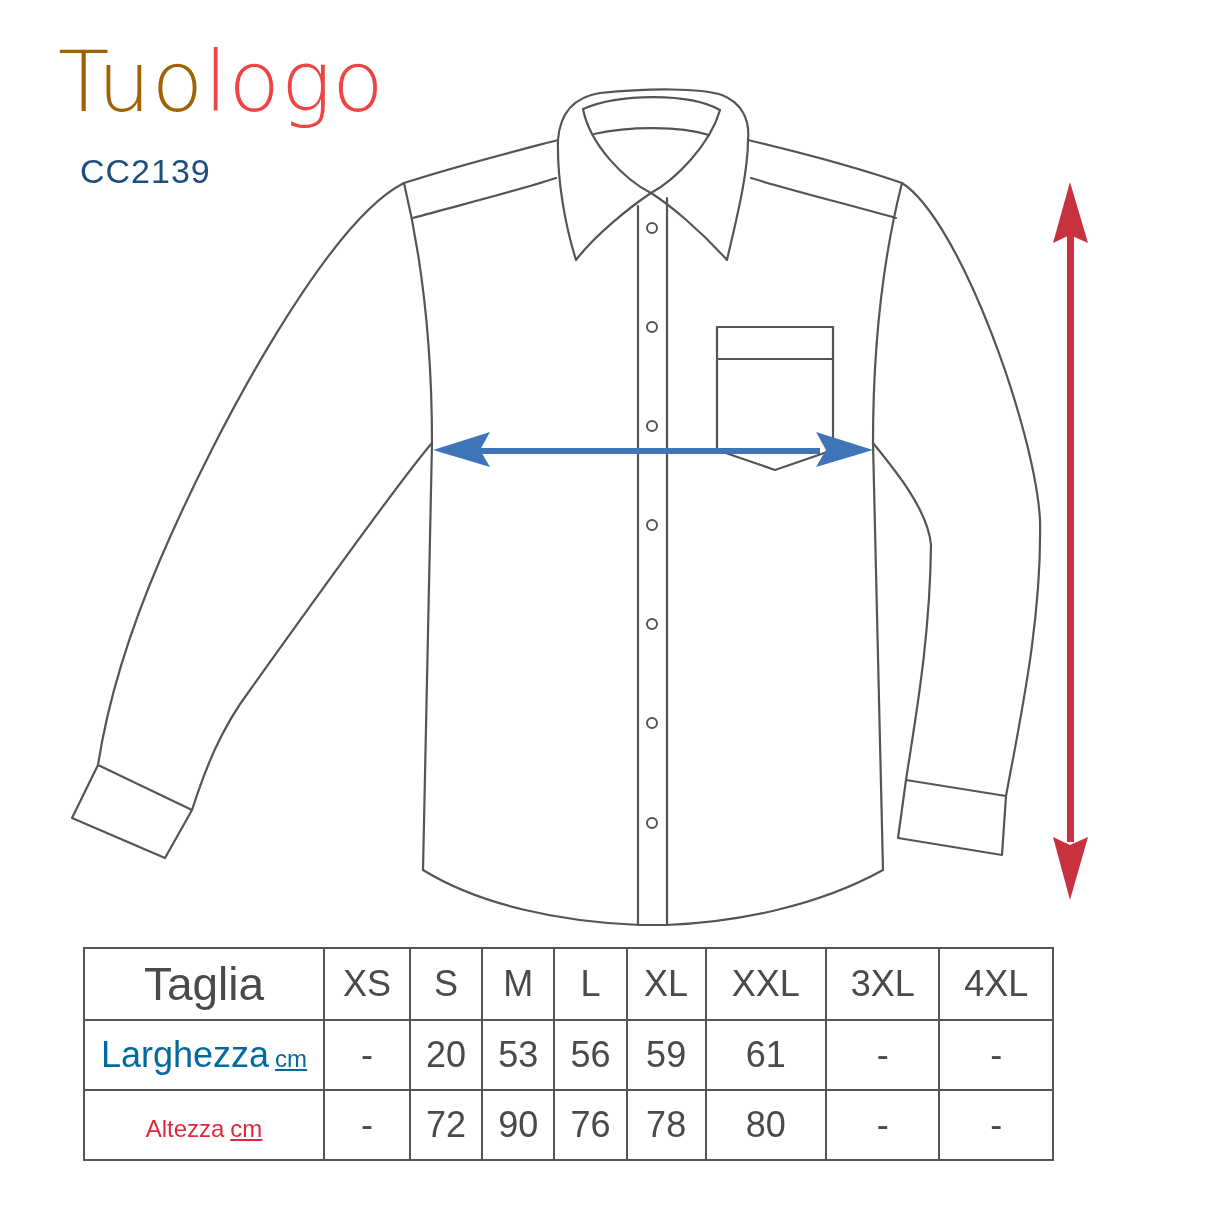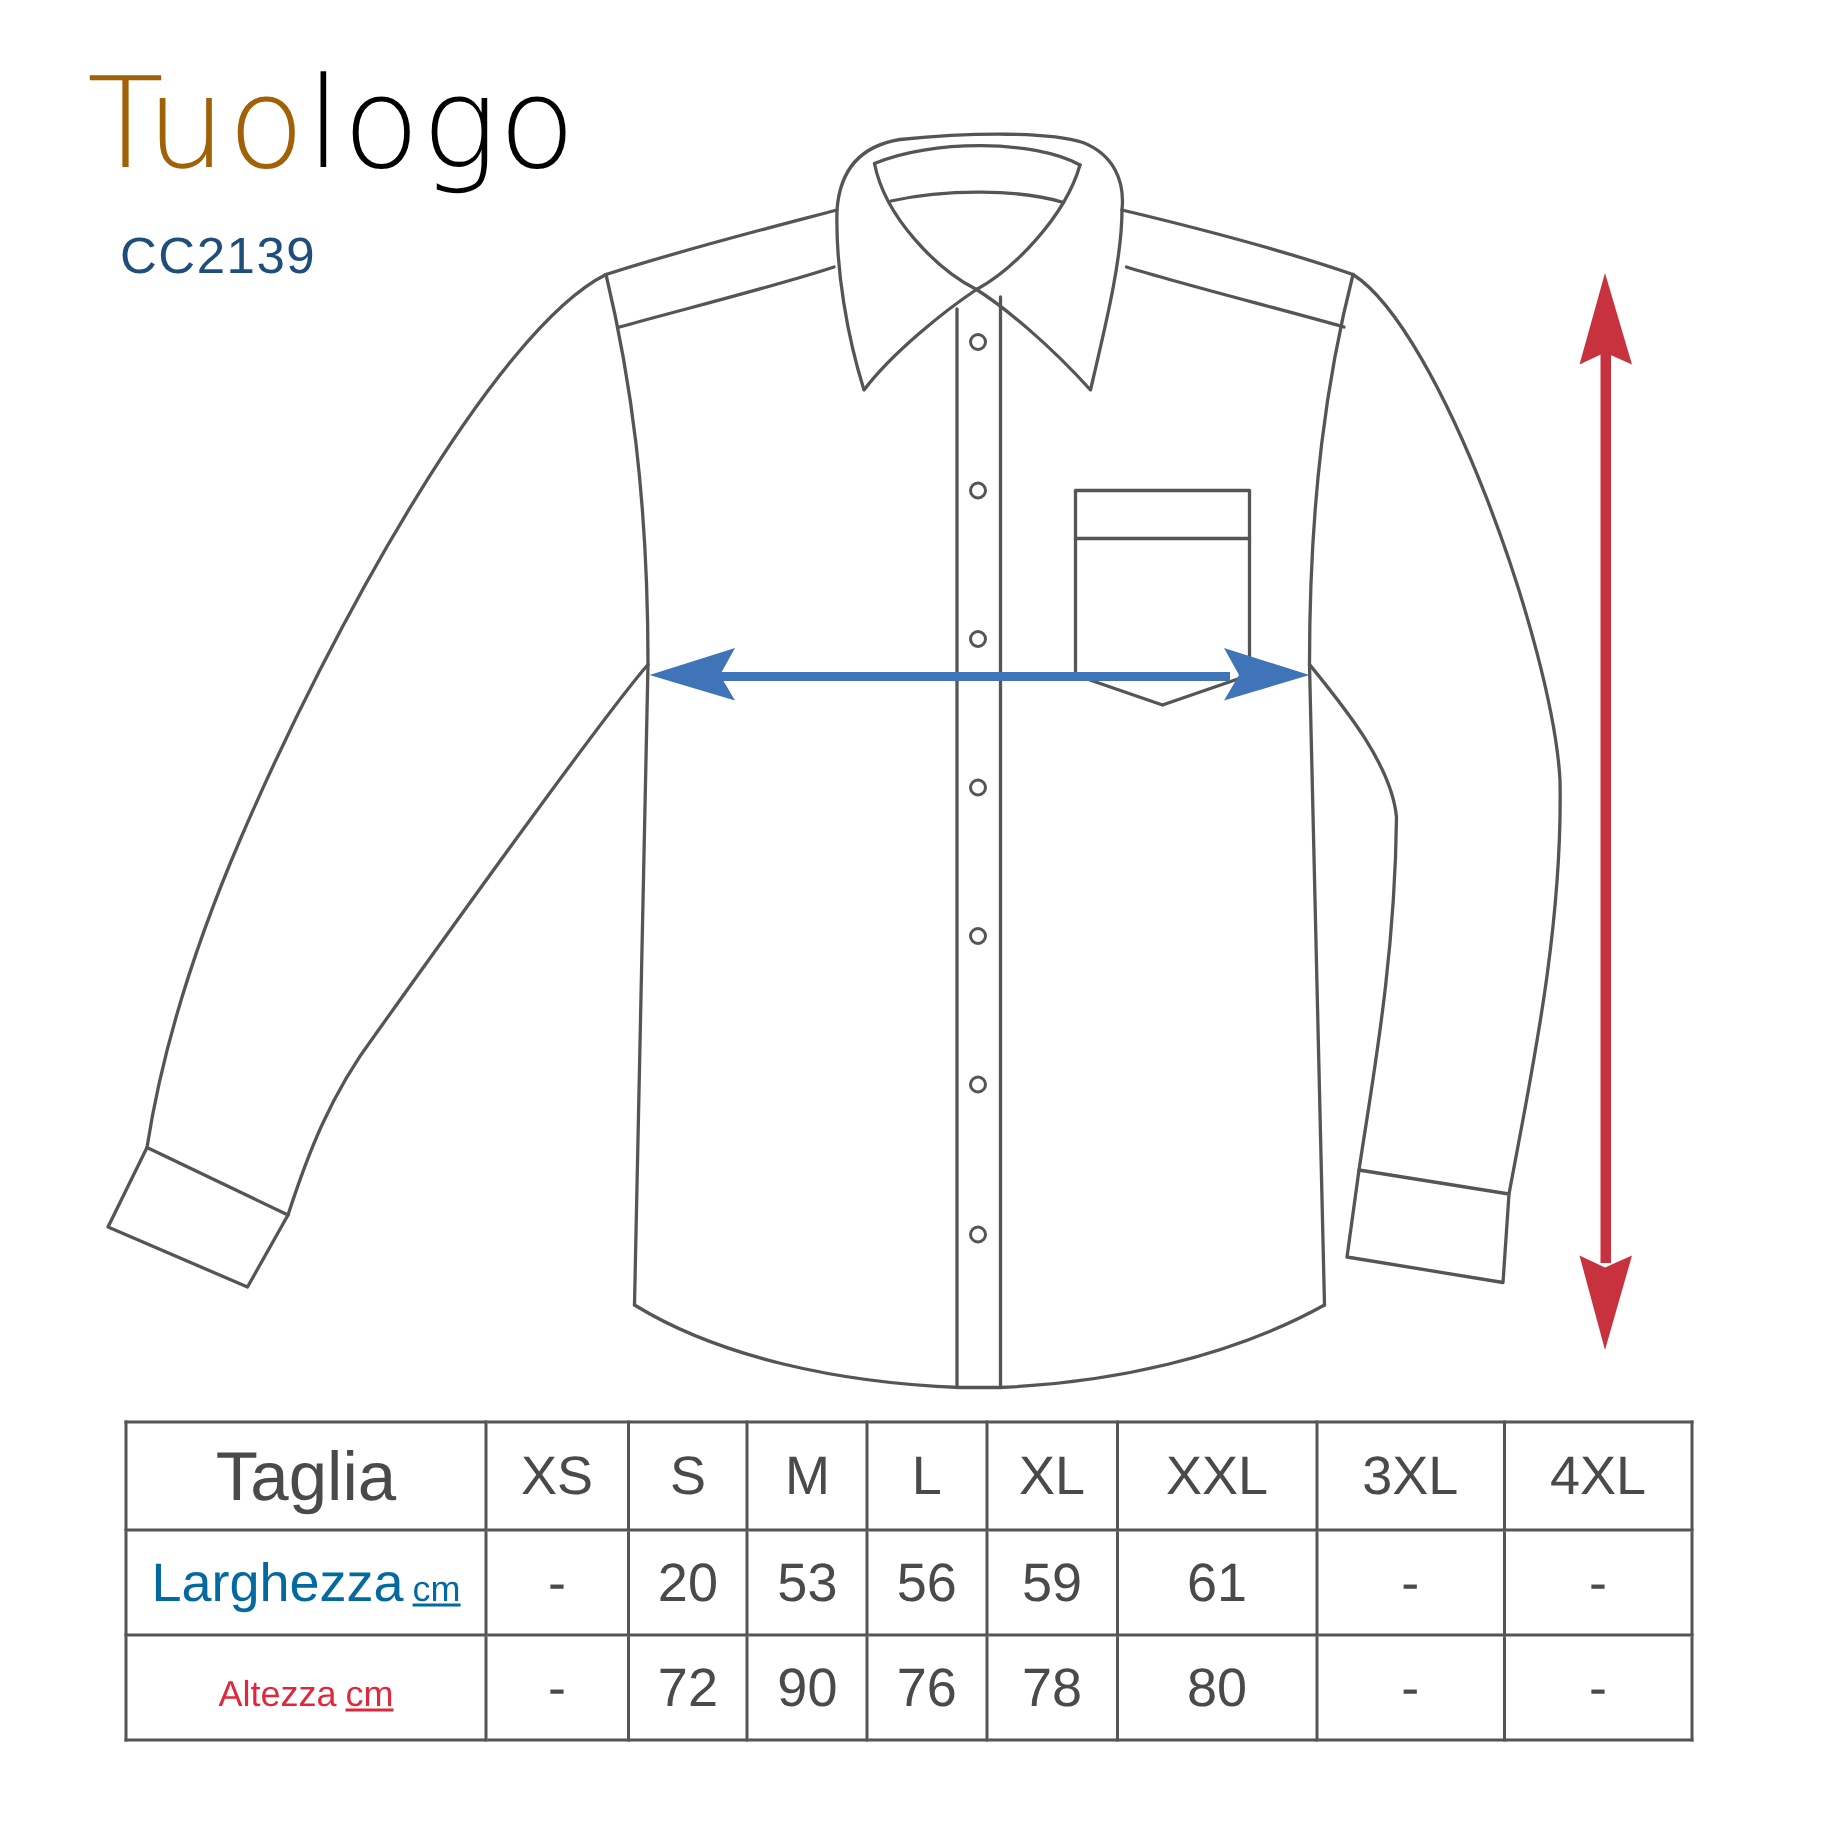--- a/index.html
+++ b/index.html
@@ -1,23 +1,23 @@
 <!DOCTYPE html>
 <html><head>
   <meta charset="utf-8">
   <style>
     html, body { margin: 0; padding: 0; background: #ffffff; }
     body { width: 1219px; height: 1219px; position: relative; overflow: hidden; font-family: "Liberation Sans", sans-serif; }
     .brand { position: absolute; left: 58px; top: 40px; }
     .logo { font-family: "DejaVu Sans", sans-serif; font-size: 84px; font-weight: 200; letter-spacing: 1px; line-height: 1; margin: 0; }
     .logo .dark { color: #a16207; }
-    .logo .light { color: #000000; }
+    .logo .light { color: #ef4444; }
     .code { position: absolute; left: 80px; top: 152px; font-size: 34px; color: #1f4e7d; letter-spacing: 1px; font-family: "Liberation Sans", sans-serif; }
     svg.drawing { position: absolute; left: 0; top: 0; width: 1219px; height: 940px; }
-    table.sizes { position: absolute; left: 83px; top: 947px; border-collapse: collapse; width: 1046px; color: #4a4a4a; }
+    table.sizes { position: absolute; left: 83px; top: 947px; border-collapse: collapse; width: 971px; color: #4a4a4a; }
     table.sizes td { border: 2px solid #555; text-align: center; font-size: 36px; padding: 0; height: 68px; }
     table.sizes td.label { width: 238px; text-align: center; }
     table.sizes td.head-label { font-size: 46px; color: #4a4a4a; }
     table.sizes tr.first td { height: 70px; }
     table.sizes tr td { border-top-color: #555; }
     table.sizes td { border-left: 2px solid #555; border-right: 2px solid #555; }
     .lbl-blue { color: #0369a1; font-size: 36px; }
     .lbl-red { color: #e0283c; font-size: 24px; }
     .unit { font-size: 24px; margin-left: 6px; text-decoration: underline; }
   </style>

